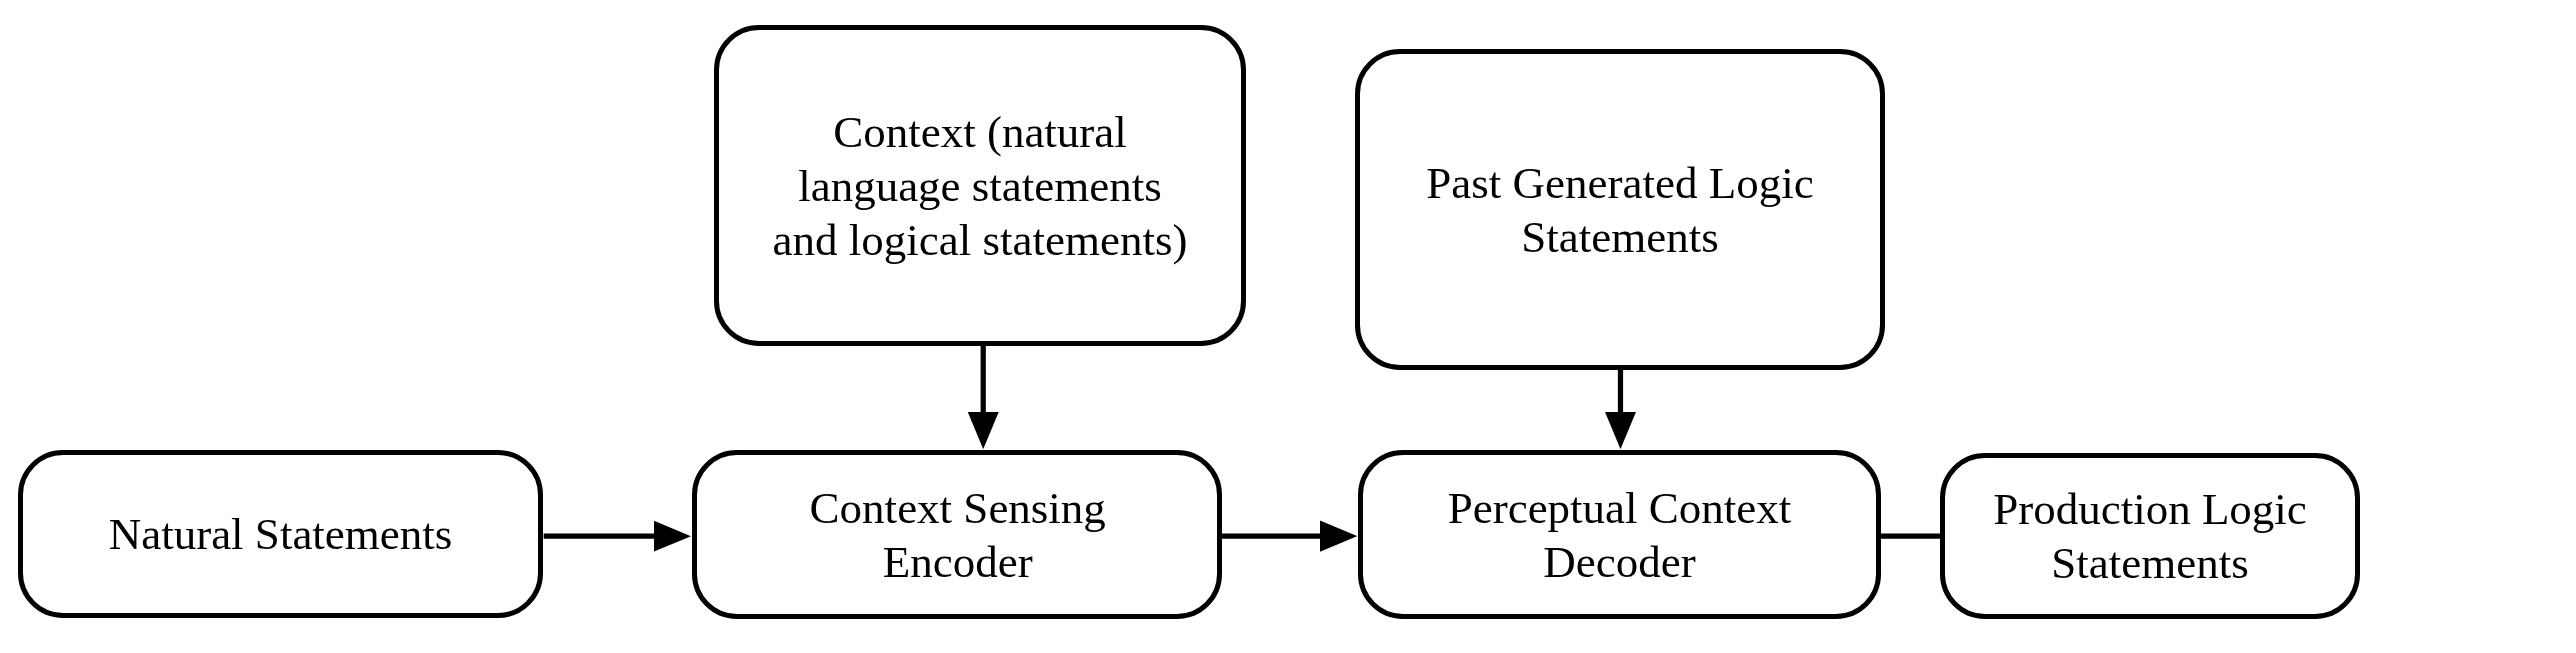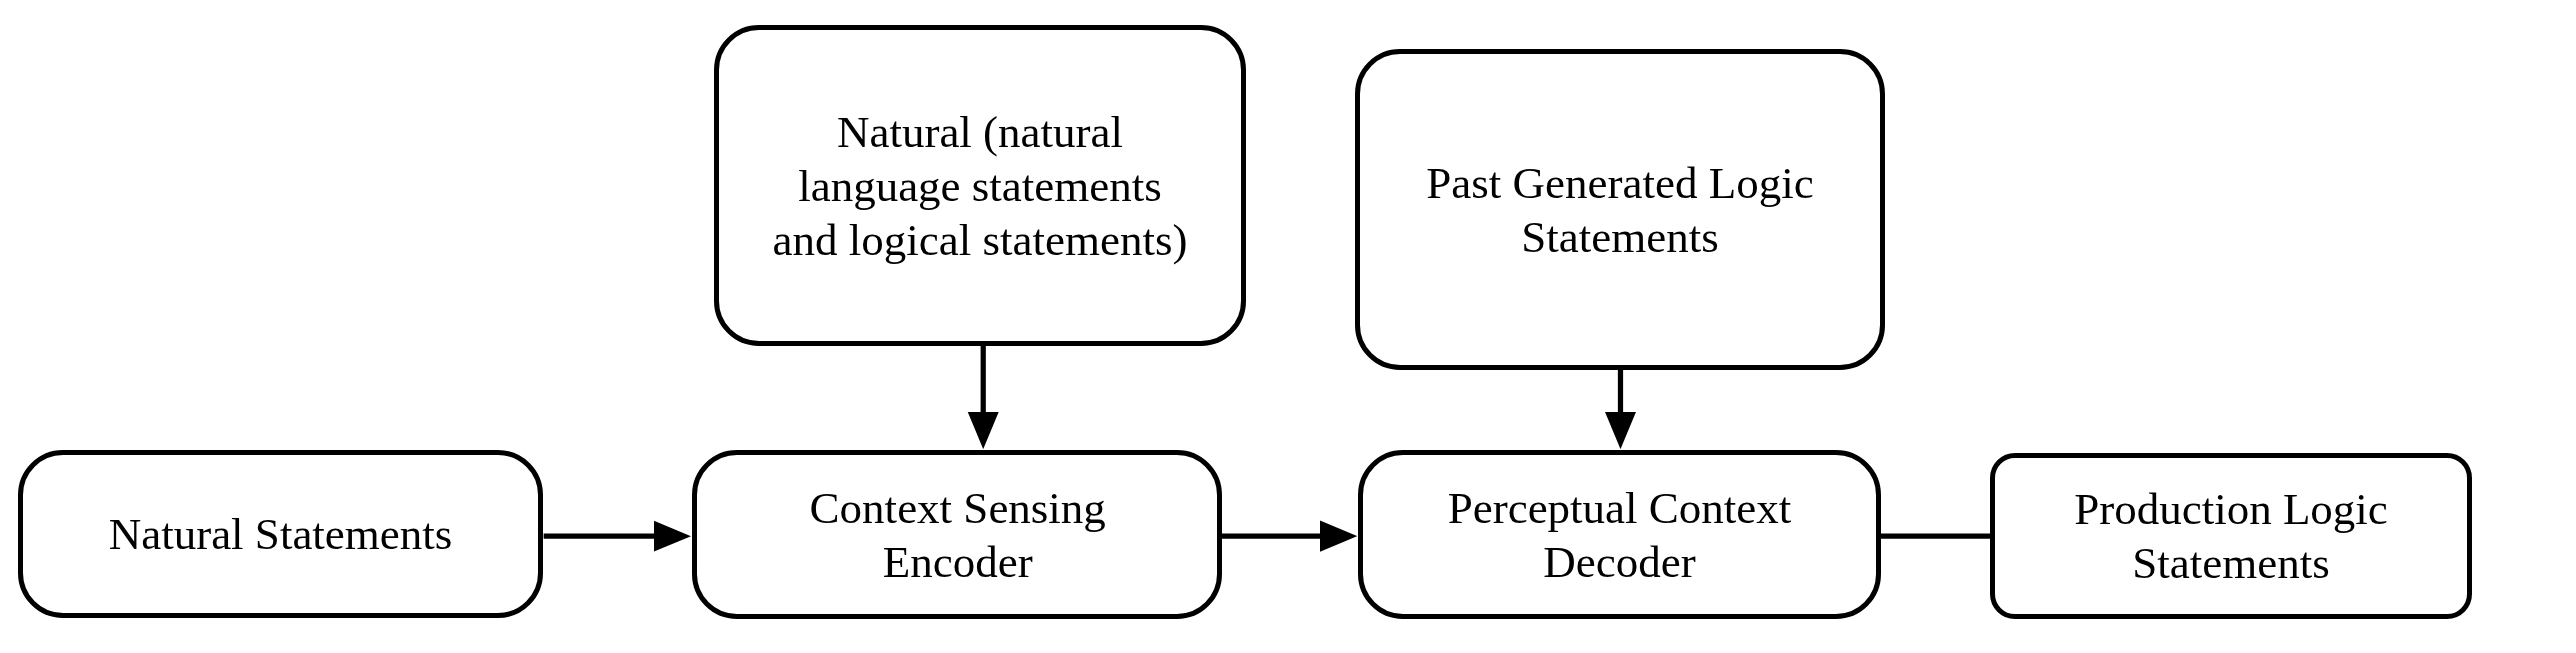--- a/index.html
+++ b/index.html
@@ -43,42 +43,42 @@
     white-space: pre-line;
     color: #000000;
   }
   
   .node-context    { left: 714px;  top: 25px;  width: 532px; height: 321px; }
   .node-past      { left: 1355px; top: 25px;  width: 530px; height: 321px; margin-top: 24px; }
   
   .node-natural    { left: 18px;   top: 450px; width: 525px; height: 168px; text-align: right; }
   .node-encoder    { left: 692px;  top: 450px; width: 530px; height: 169px; padding-left: 12px; }
   .node-decoder    { left: 1358px; top: 450px; width: 523px; height: 169px; }
-  .node-production { left: 1990px; top: 453px; width: 482px; height: 166px; border-radius: 25px; }
+  .node-production { left: 1940px; top: 453px; width: 420px; height: 166px; }
 </style>
 </head>
 <body>
 
 <div class="canvas">
 
   <svg class="arrow-layer" width="2576" height="653" viewBox="0 0 3438 872" xmlns="http://www.w3.org/2000/svg">
     <defs>
       <marker id="head" markerUnits="userSpaceOnUse" markerWidth="50" markerHeight="42" viewBox="0 0 12 10" refX="1.5" refY="5" orient="auto">
         <path d="M0,0 L12,5 L0,10 Z" fill="#000000"></path>
       </marker>
     </defs>
     <line x1="725" y1="716" x2="878" y2="716" stroke="#000000" stroke-width="7" marker-end="url(#head)"></line>
     <line x1="1312" y1="459" x2="1312" y2="556" stroke="#000000" stroke-width="7" marker-end="url(#head)"></line>
     <line x1="1630" y1="716" x2="1768" y2="716" stroke="#000000" stroke-width="7" marker-end="url(#head)"></line>
     <line x1="2163" y1="459" x2="2163" y2="556" stroke="#000000" stroke-width="7" marker-end="url(#head)"></line>
     <line x1="2510" y1="716" x2="2664" y2="716" stroke="#000000" stroke-width="7" marker-end="url(#head)"></line>
   </svg>
 
   <div class="node node-context">
-    <span class="label">Natural (natural
+    <span class="label">Context (natural
 language statements
 and logical statements)</span>
   </div>
 
   <div class="node node-past">
     <span class="label">Past Generated Logic
 Statements</span>
   </div>
 
   <div class="node node-natural">

